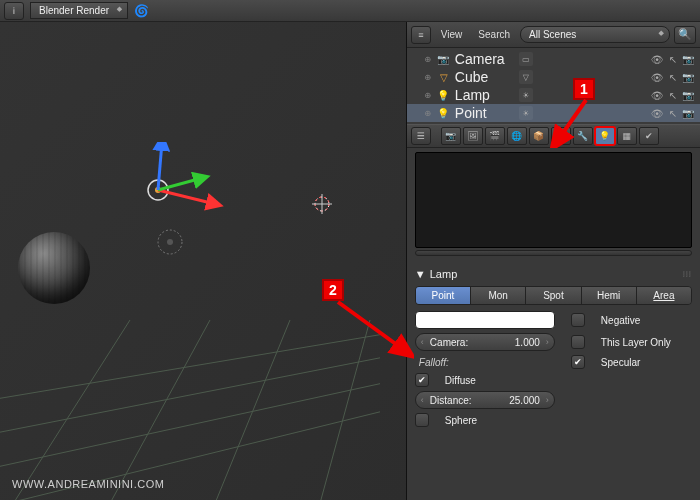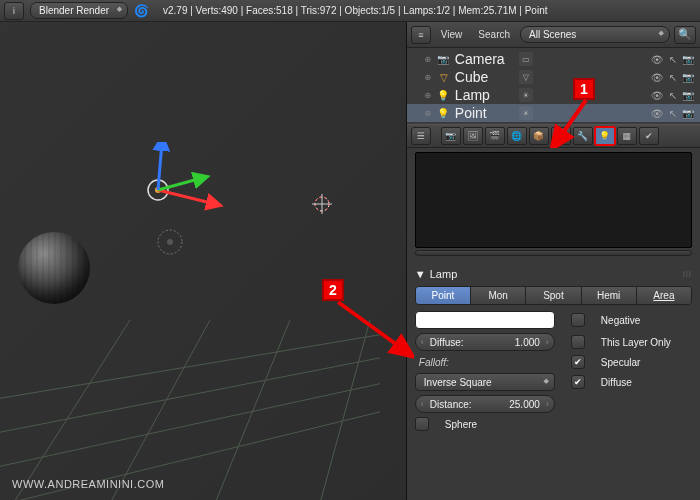--- a/index.html
+++ b/index.html
@@ -1,18 +1,18 @@
 <!DOCTYPE html>
 <html><head>
 <meta charset="utf-8">
 <style>
 * { margin: 0; padding: 0; box-sizing: border-box; font-family: Arial, sans-serif; }
 body { width: 700px; height: 500px; background: #393939; overflow: hidden; position: relative; font-size: 11px; color: #ccc; }
 .topbar { height: 22px; background: linear-gradient(#4a4a4a,#383838); border-bottom: 1px solid #222; display: flex; align-items: center; padding: 0 4px; gap: 6px; }
-.dropdown { background: linear-gradient(#565656,#3f3f3f); border: 1px solid #222; border-radius: 7px; padding: 2px 18px 2px 8px; color: #eee; font-size: 10px; position: relative; cursor: pointer; }
+.dropdown { background: linear-gradient(#565656,#3f3f3f); border: 1px solid #222; border-radius: 0; padding: 2px 18px 2px 8px; color: #eee; font-size: 10px; position: relative; cursor: pointer; }
 .dropdown::after { content: '◆'; position: absolute; right: 5px; top: 2px; font-size: 7px; color: #aaa; }
 .topinfo { color: #e8e8e8; font-size: 10px; margin-left: 8px; }
 .mainrow { display: flex; height: 478px; }
 .viewport { width: 444px; background: linear-gradient(135deg,#333 0%,#2d2d2d 100%); position: relative; border-right: 1px solid #111; }
 .rightcol { width: 320px; background: #393939; display: flex; flex-direction: column; }
 .outliner-hdr { height: 26px; background: linear-gradient(#4a4a4a,#383838); border-bottom: 1px solid #222; display: flex; align-items: center; padding: 0 4px; gap: 4px; }
 .icon-btn { width: 20px; height: 18px; background: linear-gradient(#555,#3a3a3a); border: 1px solid #222; border-radius: 3px; display: flex; align-items: center; justify-content: center; font-size: 9px; color: #ccc; cursor: pointer;}
 .hdr-label { color: #ddd; font-size: 10px; padding: 0 6px; cursor: pointer;}
 .scene-dd { background: linear-gradient(#565656,#3f3f3f); border: 1px solid #222; border-radius: 8px; padding: 2px 18px 2px 8px; color: #eee; font-size: 10px; position: relative; flex: 1; cursor: pointer; }
 .scene-dd::after { content: '◆'; position: absolute; right: 5px; top: 2px; font-size: 7px; color: #aaa; }
@@ -63,21 +63,20 @@
 .callout { position:absolute; background:#e00; color:#fff; font-weight:bold; font-size:14px; width:22px; height:22px; display:flex; align-items:center; justify-content:center; border:2px solid #a00;}
 .arrow-svg { position:absolute; pointer-events:none;}
 </style>
 </head>
 <body>
 
 <div class="topbar">
   <div class="icon-btn">ℹ</div>
   <div class="dropdown">Blender Render</div>
   <span style="color:#f90;font-size:12px;">🌀</span>
-  <span class="topinfo">v2.79 | Verts:490 | Faces:518 | Tris:972 | Objects:1/5 | Lamps:1/2 | Mem:25.71M | Point</span>
 </div>
 
 <div class="mainrow">
   <div class="viewport">
 
     <svg class="gridfloor" viewBox="0 0 380 260">
       <g stroke="#4c5a4c" stroke-width="1">
         <line x1="-40" y1="200" x2="420" y2="110"></line>
         <line x1="-40" y1="235" x2="420" y2="135"></line>
         <line x1="-40" y1="275" x2="420" y2="162"></line>
@@ -212,35 +211,34 @@
       </div>
 
       <div class="form-row">
         <div class="field-input" style="background:#fff;"></div>
         <span class="chk"></span>
         <span class="chk-label">Negative</span>
       </div>
 
       <div class="form-row">
         <div class="num-field">
-          <span>Diffuse:</span>
+          <span>Camera:</span>
           <span>1.000</span>
         </div>
         <span class="chk"></span>
         <span class="chk-label">This Layer Only</span>
       </div>
 
       <div class="form-row">
         <span class="plain-label" style="flex:0 0 140px;font-style:italic;">Falloff:</span>
         <span class="chk on"></span>
         <span class="chk-label">Specular</span>
       </div>
 
       <div class="form-row">
-        <div class="dd-field">Inverse Square</div>
         <span class="chk on"></span>
         <span class="chk-label">Diffuse</span>
       </div>
 
       <div class="form-row">
         <div class="num-field">
           <span>Distance:</span>
           <span>25.000</span>
         </div>
       </div>

